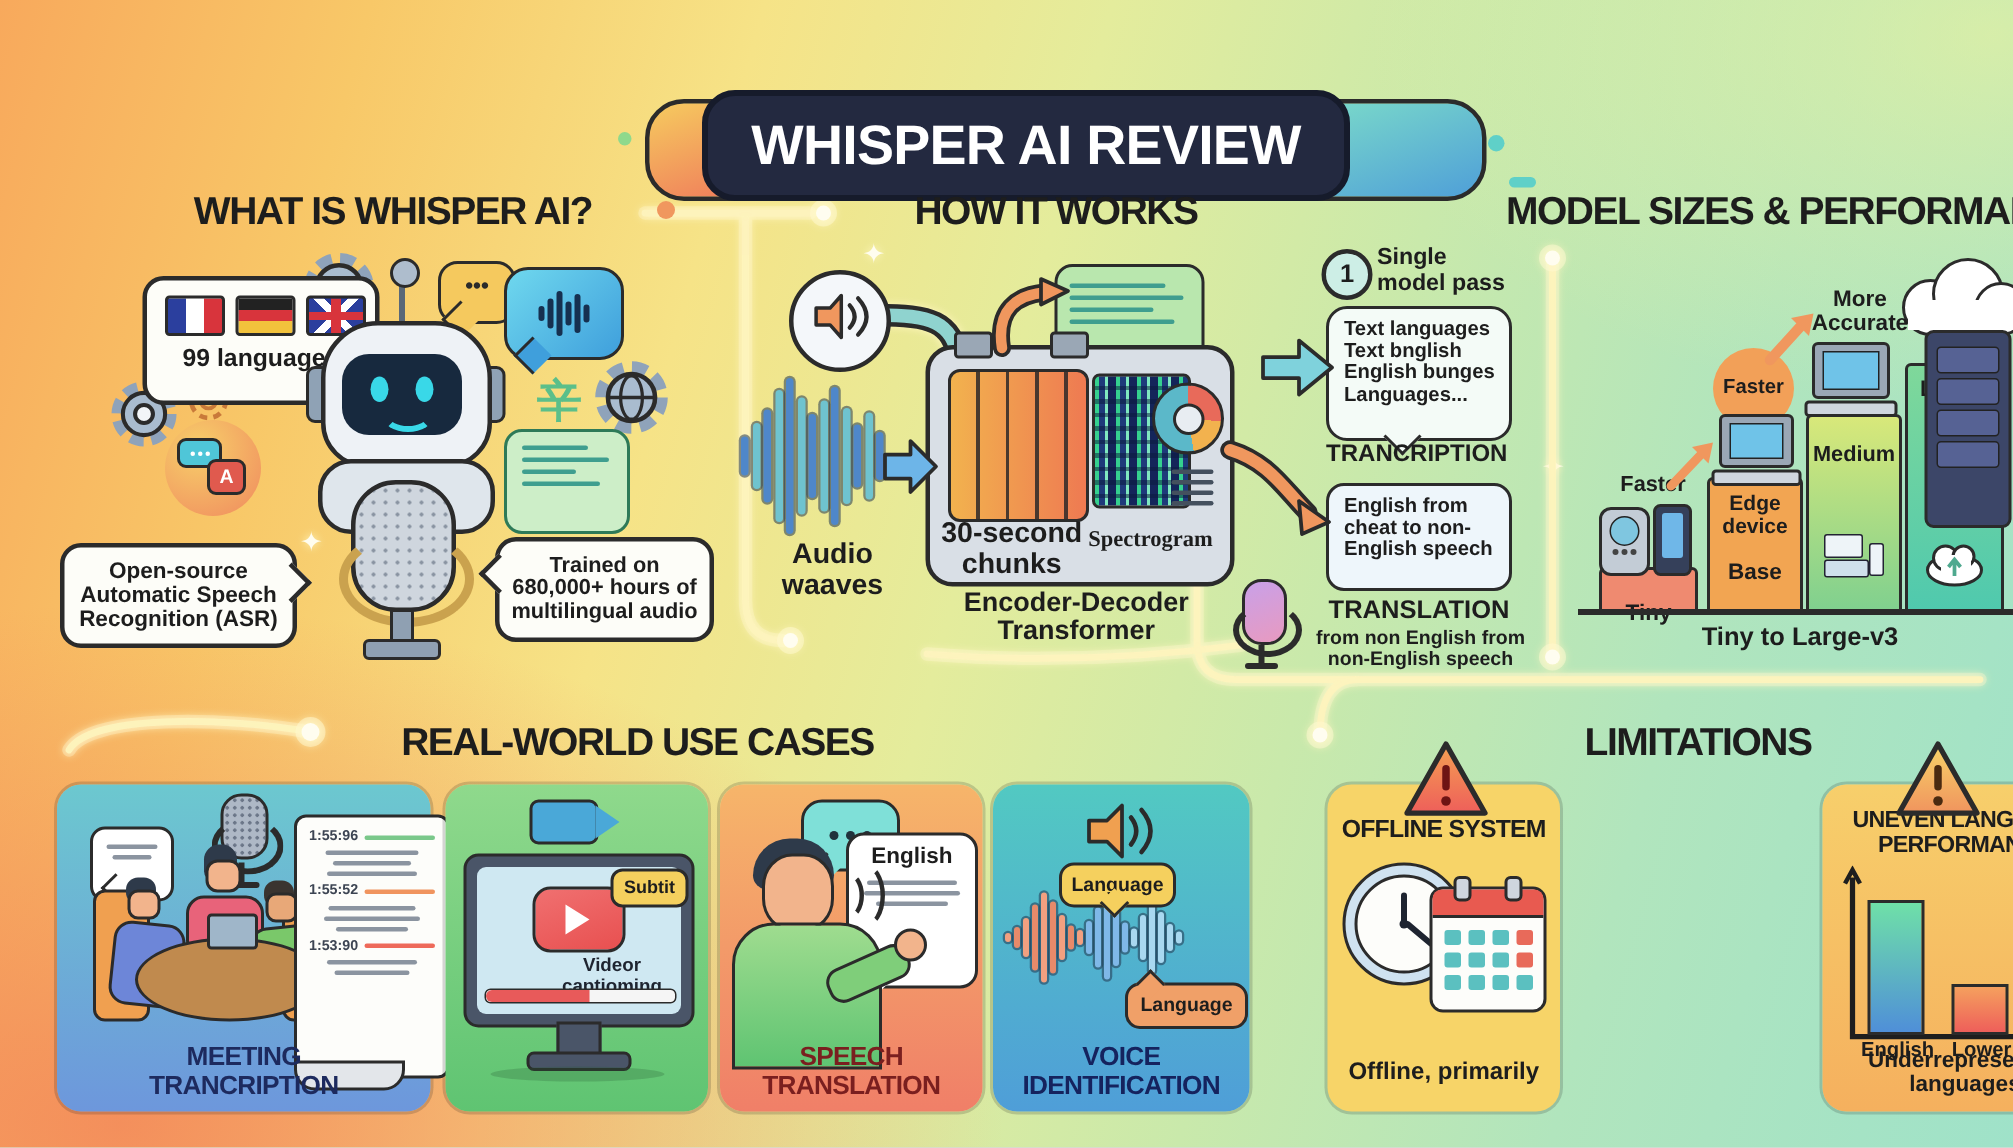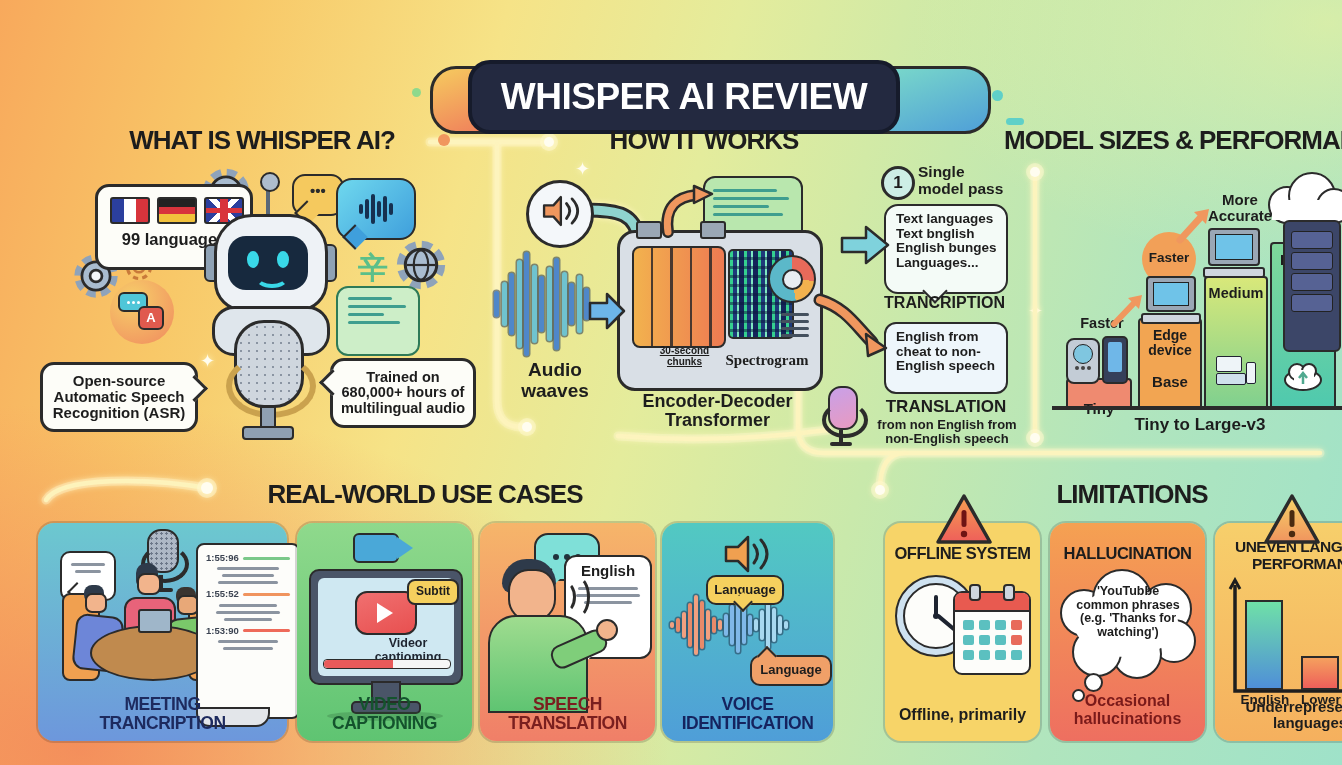--- a/index.html
+++ b/index.html
@@ -226,21 +226,21 @@
     <div class="abs o2" style="left:148px;top:22px;width:44px;height:44px;border-radius:50%;
       background:conic-gradient(#e86a5a 0 95deg,#f2b24e 95deg 170deg,#5bb8c9 170deg 360deg);display:flex;align-items:center;justify-content:center;">
       <div class="o2" style="width:17px;height:17px;border-radius:50%;background:#e8edf2;"></div>
     </div>
     <div class="abs" style="left:160px;top:76px;width:30px;">
       <div class="line" style="width:28px;background:#44505e;"></div>
       <div class="line" style="width:28px;background:#44505e;"></div>
       <div class="line" style="width:28px;background:#44505e;"></div>
       <div class="line" style="width:28px;background:#44505e;"></div>
     </div>
-    <div class="t" style="position:absolute;left:12px;top:113px;width:105px;font-size:10px;text-decoration:underline;">30-second
+    <div class="t" style="position:absolute;left:2px;top:113px;width:105px;font-size:19px;">30-second
 chunks</div>
     <div class="t" style="position:absolute;left:92px;top:119px;width:110px;font-size:15px;font-family:Liberation Serif, serif;">Spectrogram</div>
   </div>
   <div class="abs t" style="left:625px;top:392px;width:185px;font-size:18px;z-index:3">Encoder-Decoder
 Transformer</div>
 
   <div class="abs o2" style="left:703px;top:176px;width:96px;height:66px;background:#b9e7ae;border-radius:12px;z-index:2;padding-top:6px;">
     <div class="tl" style="width:64px;"></div>
     <div class="tl" style="width:76px;"></div>
     <div class="tl" style="width:56px;"></div>
@@ -323,21 +323,21 @@
 
   <div class="abs o2 t" style="left:1066px;top:378px;width:62px;height:28px;background:#ef8a70;border-radius:4px 4px 0 0;z-index:2;">
     <div style="font-size:15px;margin-top:4px;">Tiny</div>
   </div>
   <div class="abs o2" style="left:1138px;top:318px;width:60px;height:88px;background:#f2a552;border-radius:4px 4px 0 0;z-index:2;">
     <div class="t" style="font-size:14px;margin-top:8px;">Edge
 device</div>
     <div class="t" style="font-size:15px;margin-top:16px;">Base</div>
   </div>
   <div class="abs o2" style="left:1204px;top:276px;width:60px;height:130px;background:linear-gradient(180deg,#d8e87a,#7fd08f);border-radius:4px 4px 0 0;z-index:2;">
-    <div class="t" style="font-size:14.5px;margin-top:8px;">Medium</div>
+    <div class="t" style="font-size:14.5px;margin-top:18px;">Medium</div>
     <div style="position:absolute;left:10px;top:78px;">
       <div style="width:24px;height:14px;background:#eef4f8;border:1.8px solid #223;border-radius:2px;"></div>
       <div style="width:28px;height:10px;background:#cfe0ec;border:1.8px solid #223;border-radius:2px;margin-top:1px;"></div>
       <div style="position:absolute;left:30px;top:6px;width:8px;height:20px;background:#eef4f8;border:1.8px solid #223;border-radius:2px;"></div>
     </div>
   </div>
   <div class="abs o2" style="left:1270px;top:242px;width:62px;height:164px;background:linear-gradient(180deg,#7fd89a,#4fc9ae);border-radius:4px 4px 0 0;z-index:2;">
     <div class="t" style="font-size:15px;margin-top:8px;">Large-v3</div>
     <svg width="44" height="32" viewBox="0 0 44 32" style="margin:76px auto 0;display:block;">
       <ellipse cx="22" cy="20" rx="18" ry="10" fill="#fff" stroke="#2b2b2b" stroke-width="2"></ellipse>
@@ -426,22 +426,20 @@
       </div>
       <div class="abs o2 t" style="left:96px;top:8px;width:48px;height:22px;background:#f5d05e;border-radius:8px;font-size:12px;line-height:21px;">Subtit</div>
       <div class="t" style="position:absolute;left:0;right:0;top:66px;font-size:12.5px;color:#1e2430;margin-left:44px;">Videor captioming</div>
       <div style="position:absolute;left:12px;top:88px;width:126px;height:8px;background:#f5f5f5;border:1.5px solid #2b2b2b;border-radius:4px;">
         <div style="width:55%;height:100%;background:#e85a5a;border-radius:4px 0 0 4px;"></div>
       </div>
     </div>
     <div class="abs o2" style="left:74px;top:158px;width:26px;height:22px;background:#4a5568;"></div>
     <div class="abs o2" style="left:54px;top:178px;width:66px;height:9px;background:#4a5568;border-radius:5px;"></div>
     <div class="abs" style="left:30px;top:188px;width:116px;height:10px;background:rgba(40,90,50,.25);border-radius:50%;"></div>
-    <div class="cardlabel t" style="color:#14532d;">VIDEO
-CAPTIONING</div>
   </div>
 
   <div class="card" style="left:480px;width:175px;background:linear-gradient(180deg,#f6b56a,#f07f68);z-index:3;">
     <div class="abs o2" style="left:54px;top:10px;width:62px;height:44px;background:#7fe0d8;border-radius:14px;display:flex;align-items:center;justify-content:center;gap:5px;">
       <i style="width:6px;height:6px;border-radius:50%;background:#20323c;"></i>
         <i style="width:6px;height:6px;border-radius:50%;background:#20323c;"></i>
         <i style="width:6px;height:6px;border-radius:50%;background:#20323c;"></i>
       <div class="tail" style="left:8px;top:36px;background:#7fe0d8;border-left:2.5px solid #2b2b2b;border-bottom:2.5px solid #2b2b2b;width:12px;height:12px;"></div>
     </div>
     <div class="abs o2" style="left:84px;top:32px;width:84px;height:94px;background:#fff;border-radius:12px;padding-top:6px;">
@@ -549,40 +547,20 @@
           <i style="height:10px;background:#e86a5a;border-radius:2px;"></i>
         <i style="height:10px;background:#5bc0c0;border-radius:2px;"></i>
           <i style="height:10px;background:#5bc0c0;border-radius:2px;"></i>
           <i style="height:10px;background:#5bc0c0;border-radius:2px;"></i>
           <i style="height:10px;background:#5bc0c0;border-radius:2px;"></i>
       </div>
     </div>
     <div class="t" style="position:absolute;left:0;right:0;bottom:18px;font-size:16px;">Offline, primarily</div>
   </div>
 
-  <div class="card" style="left:1050px;width:155px;background:linear-gradient(180deg,#f5a152,#ee6f60);z-index:3;">
-    <div class="t" style="position:absolute;left:0;right:0;top:22px;font-size:16.5px;letter-spacing:-0.5px;">HALLUCINATION</div>
-    <div class="abs" style="left:8px;top:44px;width:140px;height:118px;">
-      <div class="o2" style="position:absolute;left:2px;top:22px;width:44px;height:44px;border-radius:50%;background:#fff;"></div>
-      <div class="o2" style="position:absolute;left:34px;top:2px;width:56px;height:56px;border-radius:50%;background:#fff;"></div>
-      <div class="o2" style="position:absolute;left:82px;top:16px;width:48px;height:48px;border-radius:50%;background:#fff;"></div>
-      <div class="o2" style="position:absolute;left:94px;top:52px;width:40px;height:40px;border-radius:50%;background:#fff;"></div>
-      <div class="o2" style="position:absolute;left:54px;top:62px;width:46px;height:46px;border-radius:50%;background:#fff;"></div>
-      <div class="o2" style="position:absolute;left:14px;top:60px;width:46px;height:46px;border-radius:50%;background:#fff;"></div>
-      <div style="position:absolute;left:16px;top:22px;width:104px;height:68px;border-radius:50%;background:#fff;"></div>
-      <div class="t" style="position:absolute;left:6px;top:18px;width:128px;font-size:12.5px;">'YouTubbe
-common phrases
-(e.g. 'Thanks for
-watching')</div>
-      <div class="o2" style="position:absolute;left:26px;top:106px;width:15px;height:15px;border-radius:50%;background:#fff;"></div>
-      <div class="o2" style="position:absolute;left:14px;top:122px;width:9px;height:9px;border-radius:50%;background:#fff;"></div>
-    </div>
-    <div class="t" style="position:absolute;left:0;right:0;bottom:14px;font-size:16px;color:#7a1a1a;">Occasional
-hallucinations</div>
-  </div>
 
   <div class="card" style="left:1215px;width:190px;background:linear-gradient(180deg,#f7cf6b,#f5b05e);z-index:3;">
     <div class="t" style="position:absolute;left:0;right:0;top:16px;font-size:15.5px;letter-spacing:-0.5px;">UNEVEN LANGUAGE
 PERFORMANCE</div>
     <div class="abs" style="left:12px;top:54px;width:130px;height:120px;">
       <svg width="130" height="120" viewBox="0 0 130 120" style="position:absolute;left:0;top:0;">
         <path d="M8 8 V 114 H 126" stroke="#1e1e1e" stroke-width="3.5" fill="none"></path>
         <path d="M3 12 L8 3 L13 12" stroke="#1e1e1e" stroke-width="3" fill="none"></path>
       </svg>
       <div class="o2" style="position:absolute;left:18px;bottom:7px;width:34px;height:86px;background:linear-gradient(180deg,#6fe0a8,#4f8fd8);"></div>

